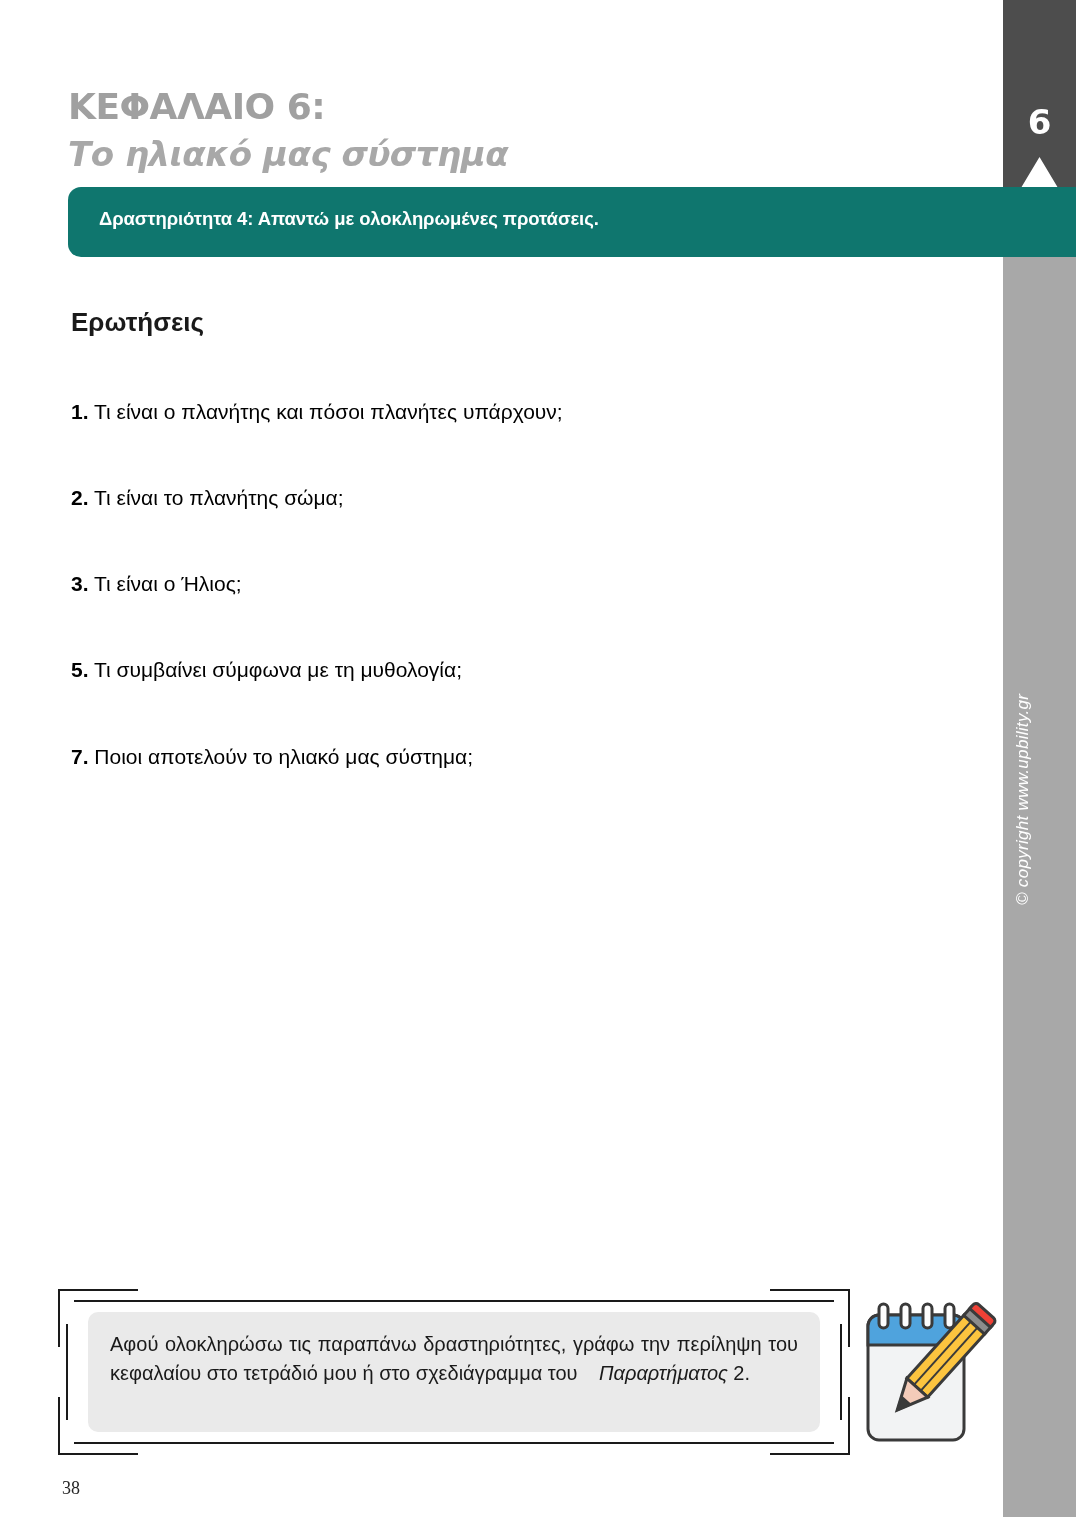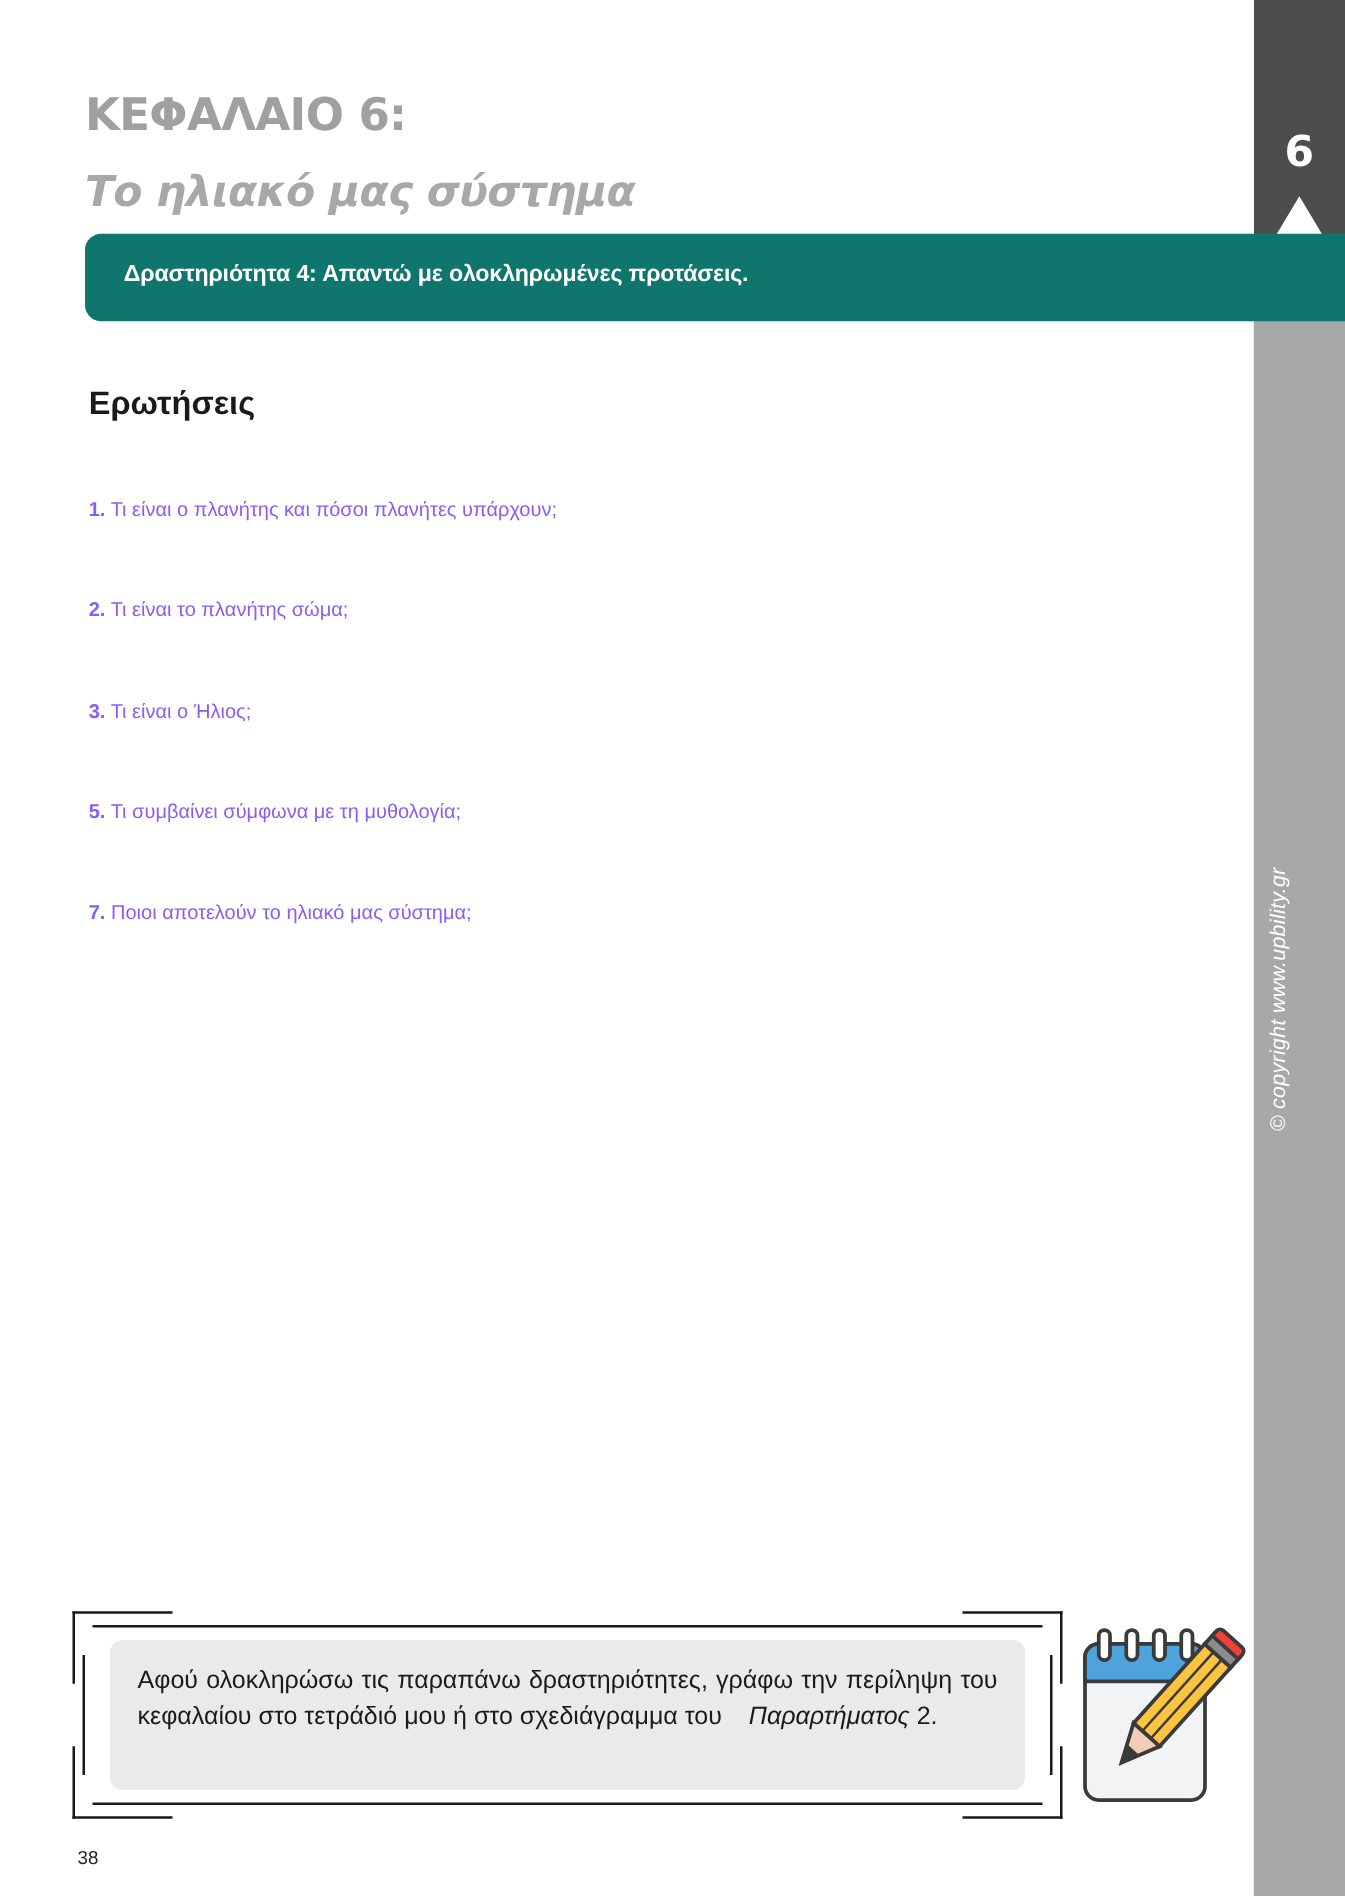--- a/index.html
+++ b/index.html
@@ -67,21 +67,21 @@
     font-style: italic;
     font-family: "Liberation Sans", sans-serif;
     white-space: nowrap;
     letter-spacing: 0.3px;
   }
 
   
   .chapter-title {
     position: absolute;
     left: 68px;
-    top: 75px;
+    top: 89px;
     color: #a0a0a0;
     font-size: 36px;
     font-weight: bold;
     font-family: "DejaVu Sans", sans-serif;
     letter-spacing: -0.5px;
     line-height: 1.02;
   }
   .chapter-subtitle {
     position: absolute;
     left: 68px;
@@ -125,22 +125,22 @@
     font-weight: bold;
     font-family: "Liberation Sans", sans-serif;
   }
   .questions-list {
     position: absolute;
     left: 71px;
     top: 400px;
     width: 860px;
   }
   .question-item {
-    font-size: 16px;
-    color: #8b5cf6;
+    font-size: 21px;
+    color: #000000;
     font-family: "Liberation Sans", sans-serif;
     margin-bottom: 62px;
     line-height: 1.15;
   }
   .question-num {
     font-weight: bold;
   }
 
   
   .note-wrap {
@@ -210,23 +210,23 @@
     top: 1295px;
     width: 140px;
     height: 155px;
   }
 
   
   .page-number {
     position: absolute;
     left: 62px;
     top: 1478px;
-    font-size: 15px;
+    font-size: 18px;
     color: #262626;
-    font-family: Liberation Sans, sans-serif;
+    font-family: Liberation Serif, serif;
   }
 </style>
 </head>
 <body>
 
 <div class="side-band"></div>
 <div class="side-band-notch"></div>
 
 <div class="chapter-tab">
   <div class="chapter-tab-number">6</div>

